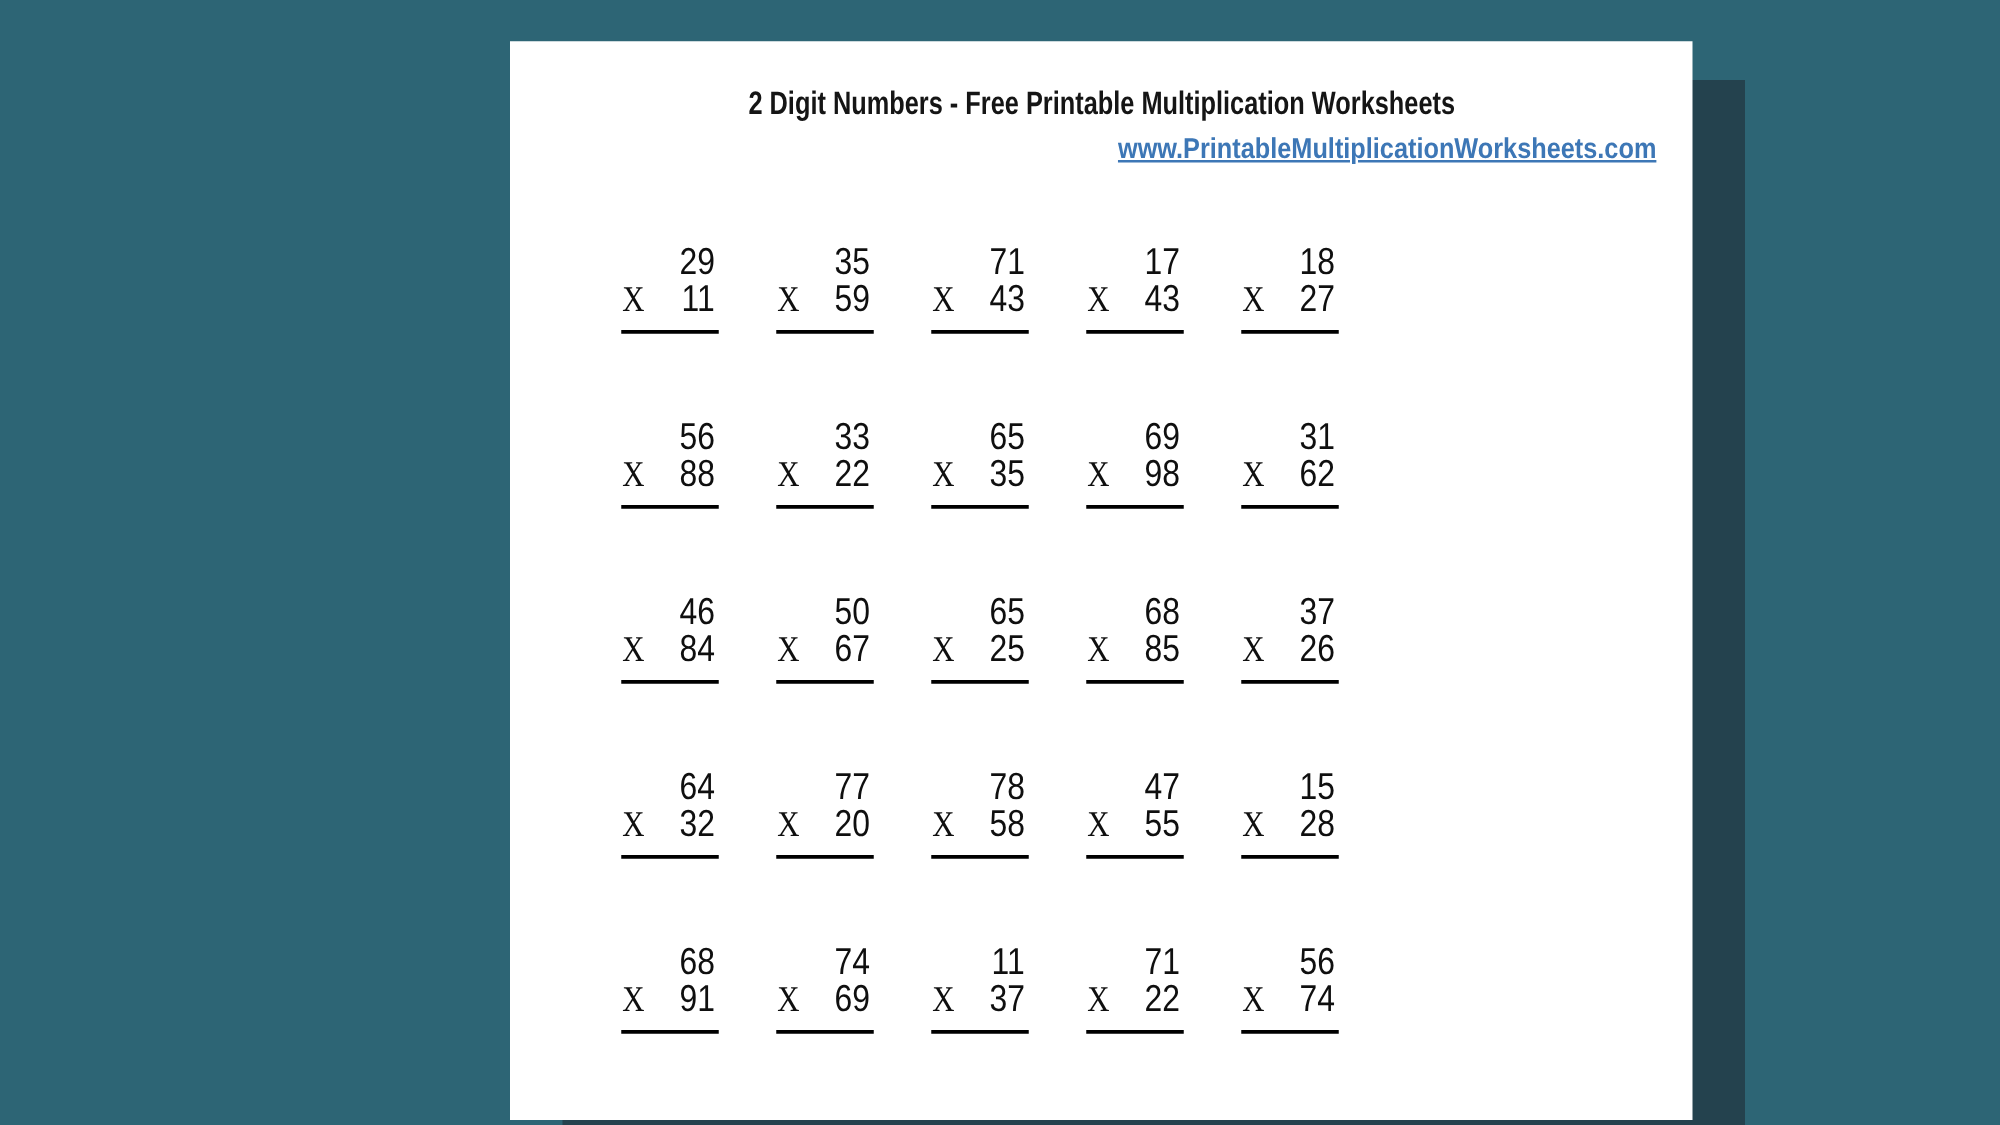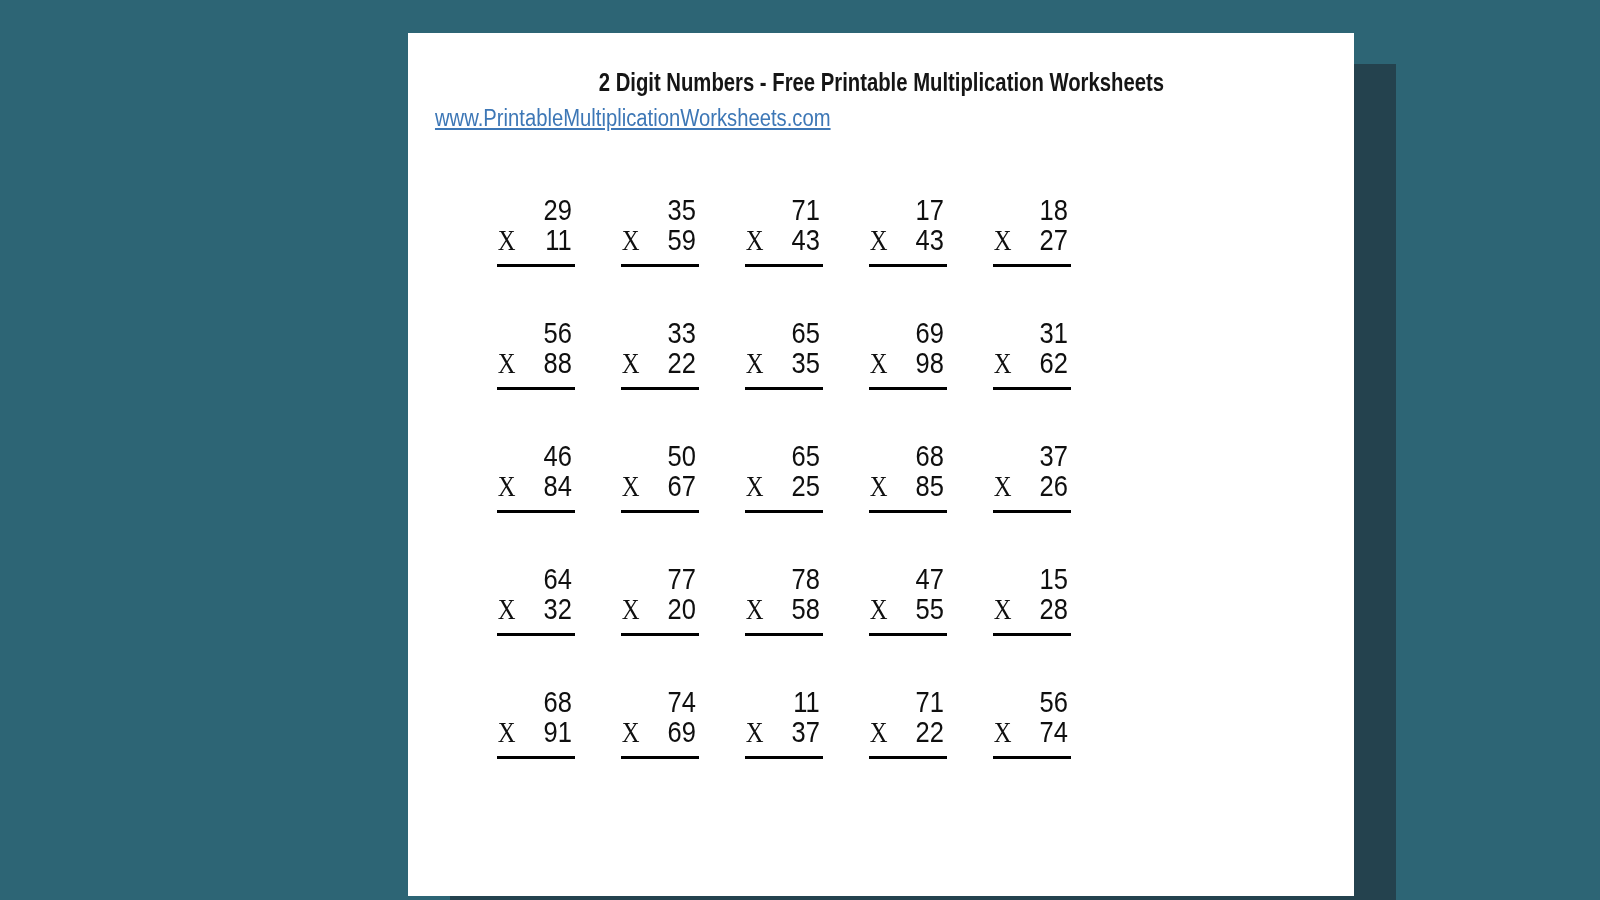--- a/index.html
+++ b/index.html
@@ -38,38 +38,39 @@
   }
   .header-title span {
     display: inline-block;
     font-size: 26px;
     font-weight: bold;
     color: var(--title-text, #151515);
     transform: scaleX(0.78);
     letter-spacing: 0px;
   }
   .header-link {
-    text-align: left;
+    text-align: right;
     line-height: 30px;
     height: 30px;
     margin-top: 5px;
     white-space: nowrap;
+    font-weight: bold;
   }
   .header-link a {
     display: inline-block;
     font-size: 23px;
     color: var(--link, #3d77b6);
     text-decoration: underline;
     transform: scaleX(0.88);
   }
   .problems-grid {
     display: grid;
     grid-template-columns: repeat(5, 124px);
     grid-auto-rows: auto;
-    row-gap: 51px;
+    row-gap: 68px;
     margin-left: 66px;
     margin-top: 62px;
     justify-items: center;
   }
   .problem {
     width: 78px;
     border-bottom: 3px solid var(--line, #000000);
     padding-bottom: 9px;
     color: var(--number-text, #0f0f0f);
   }

